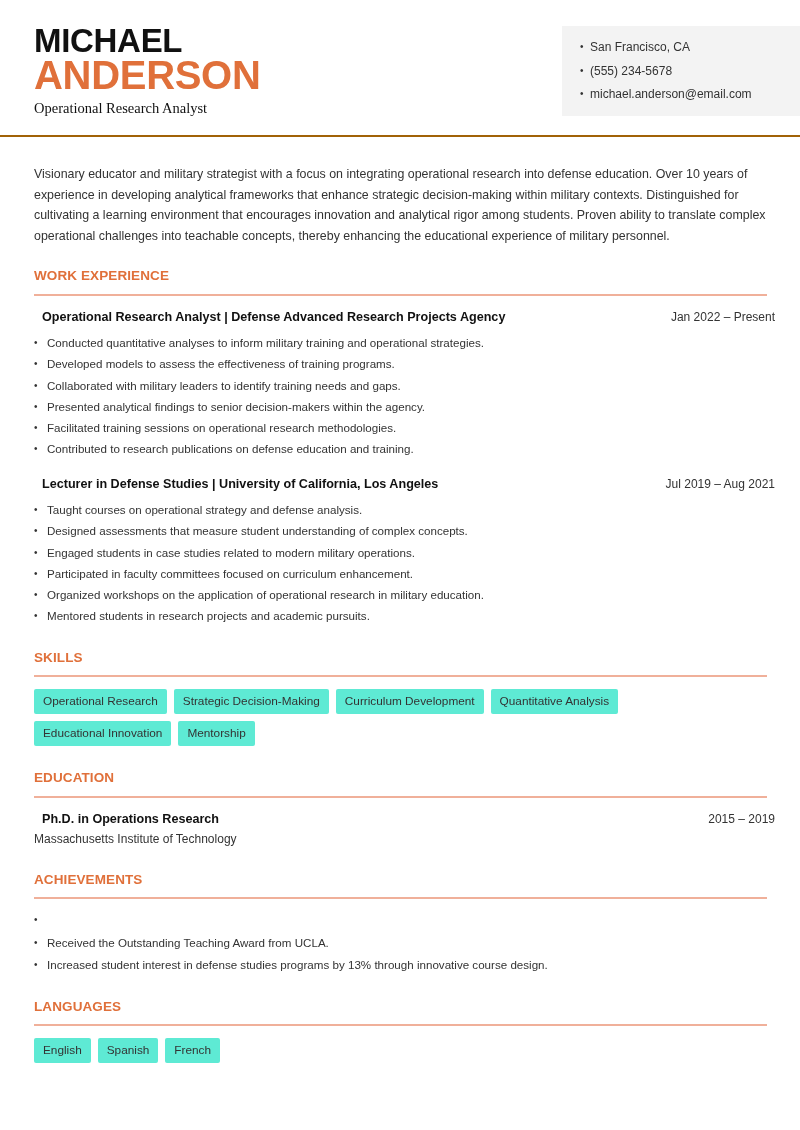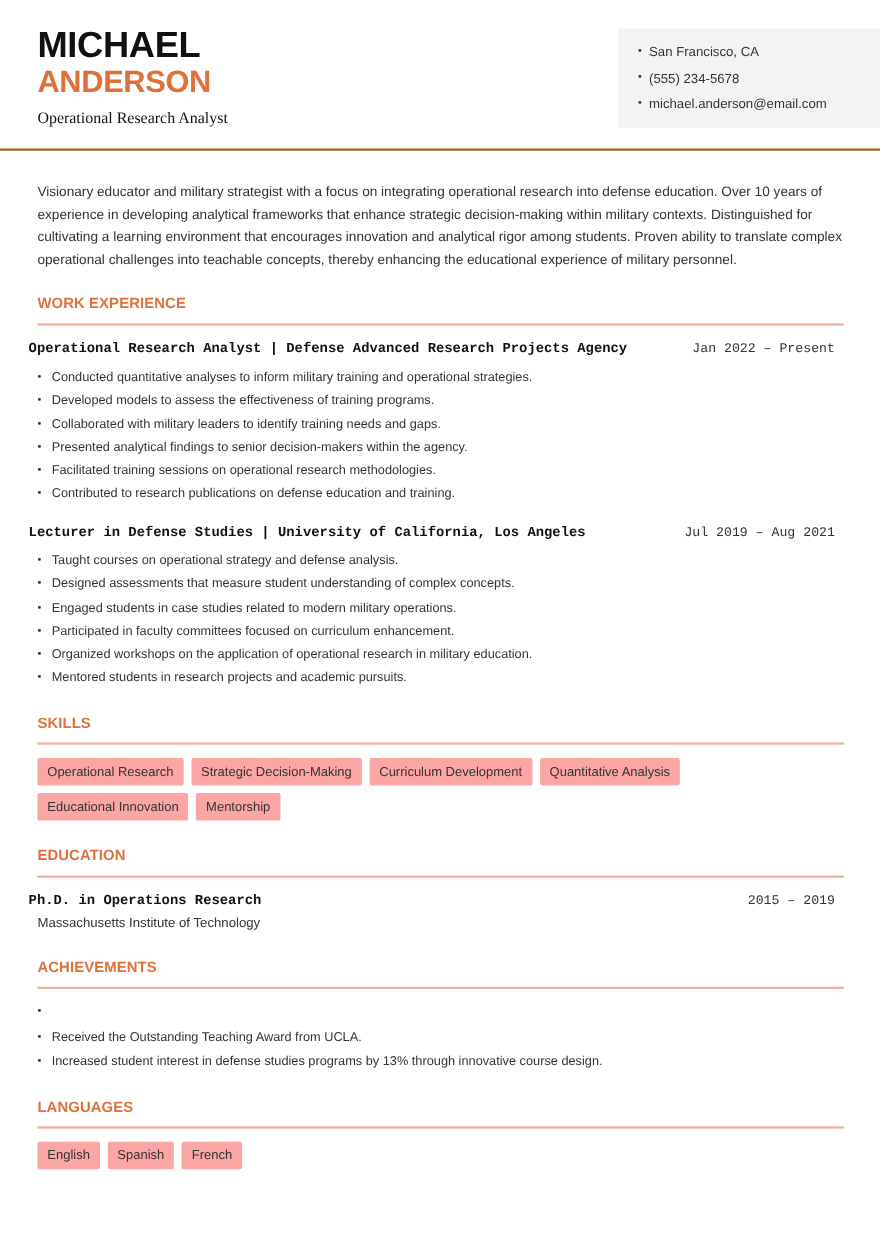--- a/index.html
+++ b/index.html
@@ -1,42 +1,42 @@
 <!DOCTYPE html>
 <html><head>
 <meta charset="utf-8">
 <style>
   * { box-sizing: border-box; margin: 0; padding: 0; }
   html, body { width: 800px; height: 1130px; background: #ffffff; }
   body { font-family: "Liberation Sans", sans-serif; color: #222; position: relative; overflow: hidden; }
 
   .header { position: relative; height: 137px; border-bottom: 2px solid #a16207; }
   .name-first { position: absolute; left: 34px; top: 24px; font-size: 33px; font-weight: 700; color: #111; line-height: 34px; letter-spacing: -0.3px; }
-  .name-last { position: absolute; left: 34px; top: 58px; font-size: 28px; font-weight: 700; color: #E0703A; line-height: 34px; letter-spacing: -0.3px; }
+  .name-last { position: absolute; left: 34px; top: 58px; font-size: 40px; font-weight: 700; color: #E0703A; line-height: 34px; letter-spacing: -0.3px; }
   .title { position: absolute; left: 34px; top: 100px; font-size: 14.5px; color: #111; font-family: Liberation Serif, serif; }
 
   .contact { position: absolute; left: 562px; top: 26px; width: 238px; height: 90px; background: #F3F3F3; padding: 14px 0 0 18px; }
   .contact-item { font-size: 12px; color: #333; height: 23.5px; line-height: 14px; display: flex; align-items: flex-start; }
   .contact-item .dot { width: 10px; font-size: 10px; color: #333; }
 
   .summary { position: absolute; left: 34px; top: 164px; width: 735px; font-size: 12.4px; line-height: 20.6px; color: #333; }
 
   .section-title { position: absolute; left: 34px; font-size: 13.5px; font-weight: 700; color: #E0703A; letter-spacing: 0.1px; }
   .rule { position: absolute; left: 34px; width: 733px; height: 2px; background: #F0B09A; }
 
-  .job-head { position: absolute; left: 26px; width: 733px; display: flex; justify-content: space-between; font-family: Liberation Mono, monospace; }
+  .job-head { position: absolute; left: 42px; width: 733px; display: flex; justify-content: space-between; }
   .job-title { font-size: 12.6px; font-weight: 700; color: #111; }
   .job-date { font-size: 12px; color: #333; }
 
   .bullets { position: absolute; left: 34px; width: 733px; list-style: none; }
   .bullets li { font-size: 11.6px; color: #333; height: 21.3px; line-height: 14px; display: flex; }
   .bullets li .dot { width: 13px; font-size: 10px; color: #333; }
 
   .chips { position: absolute; left: 34px; width: 733px; display: flex; flex-wrap: wrap; }
-  .chip { background: #fca5a5; font-size: 11.8px; color: #333; height: 25px; line-height: 25px; padding: 0 9px; margin-right: 7px; margin-bottom: 7px; border-radius: 2px; }
+  .chip { background: #5eead4; font-size: 11.8px; color: #333; height: 25px; line-height: 25px; padding: 0 9px; margin-right: 7px; margin-bottom: 7px; border-radius: 2px; }
 
   .edu-sub { position: absolute; left: 34px; font-size: 12px; color: #333; }
 </style>
 </head>
 <body>
 
 <div class="header">
   <div class="name-first">MICHAEL</div>
   <div class="name-last">ANDERSON</div>
   <div class="title">Operational Research Analyst</div>

